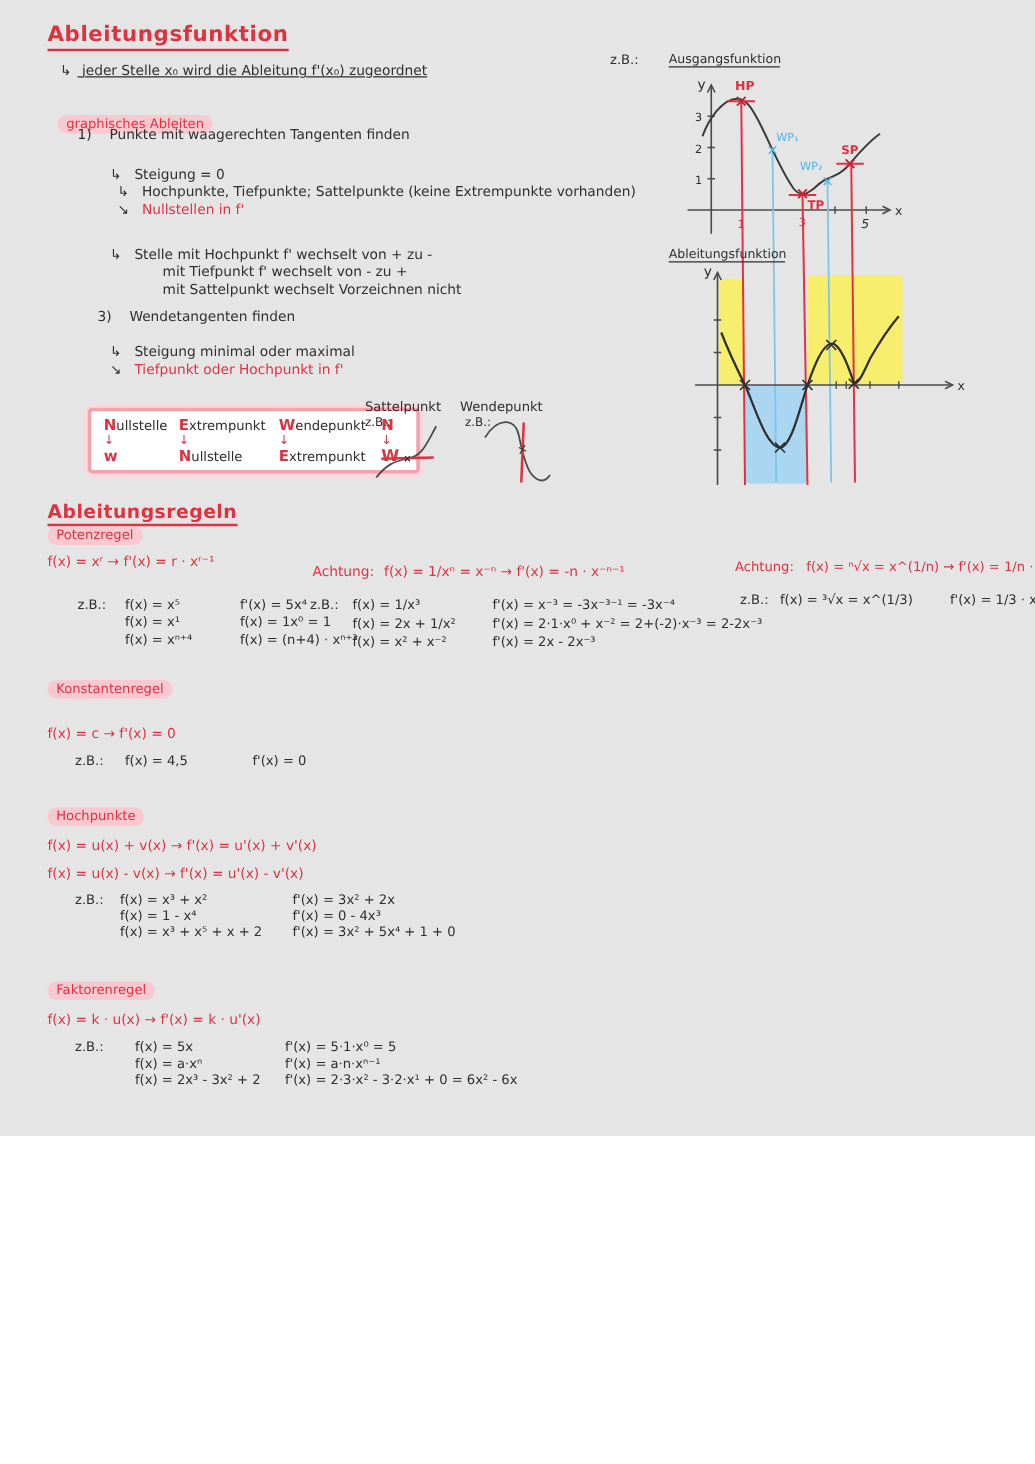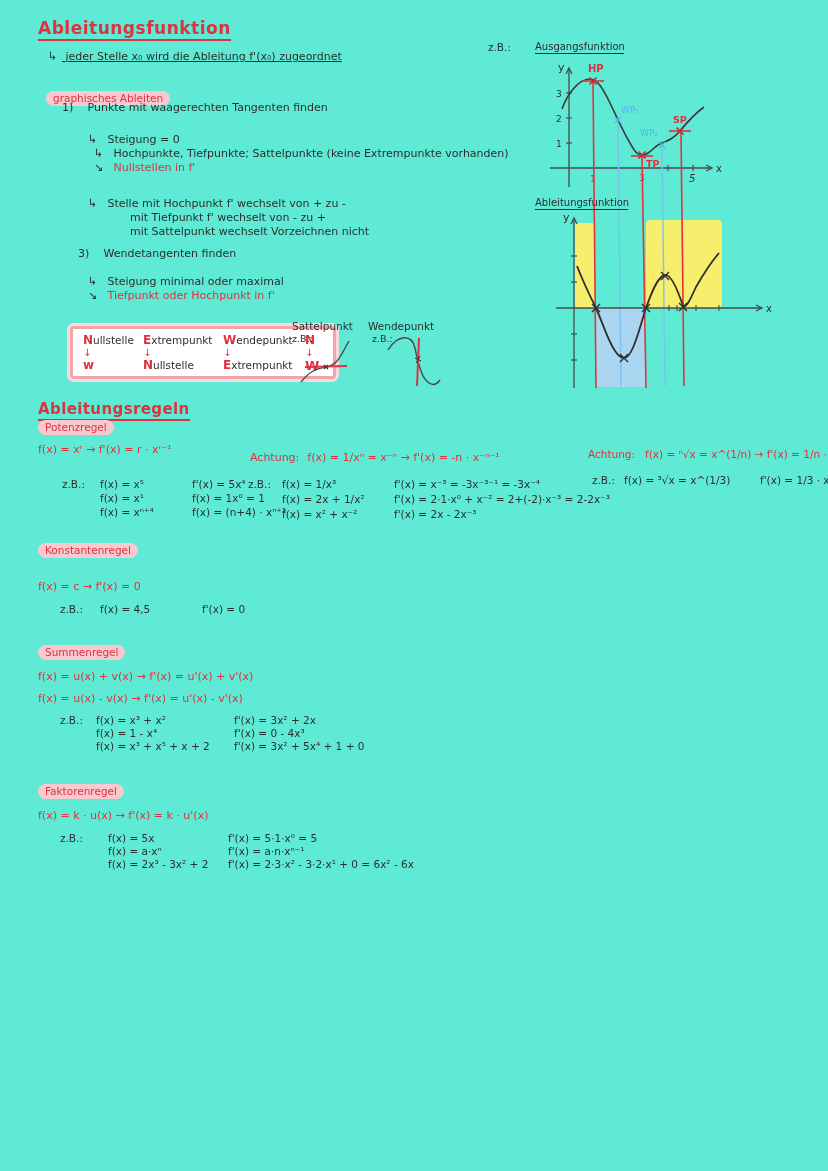--- a/index.html
+++ b/index.html
@@ -1,16 +1,16 @@
 <!DOCTYPE html>
 <html><head>
 <meta charset="utf-8">
 <style>
   html,body{margin:0;padding:0;}
-  .page{position:relative;width:828px;height:1171px;background:#5eead4;overflow:hidden;
+  .page{position:relative;width:828px;height:909px;background:#e5e5e5;overflow:hidden;
         font-family:"DejaVu Sans",sans-serif;color:#2e2e2e;font-size:11px;}
   .abs{position:absolute;white-space:nowrap;}
   .red{color:#dd3340;}
   .h1{font-size:17px;font-weight:bold;color:#dd3340;border-bottom:2px solid #dd3340;padding-bottom:1px;letter-spacing:.5px;}
   .h2{font-size:15px;font-weight:bold;color:#dd3340;border-bottom:2px solid #dd3340;padding-bottom:1px;letter-spacing:.4px;}
   .pill{background:#f9c9cf;color:#dd3340;border-radius:9px;padding:1px 7px 2px 7px;font-size:10.5px;}
   .rule{color:#dd3340;font-size:11px;}
   .num{display:inline-block;width:22px;}
   .arr{display:inline-block;width:14px;color:#2e2e2e;}
   .subline .arr{margin-right:2px;}
@@ -237,21 +237,21 @@
     <span class="pill">Konstantenregel</span>
   </div>
   <div class="abs rule" style="left:38px;top:580px;">f(x) = c  →  f'(x) = 0</div>
   <div class="extable" style="left:60px;top:603px;grid-template-columns:40px 102px auto;">
     <span>z.B.:</span>
     <span>f(x) = 4,5</span>
     <span>f'(x) = 0</span>
   </div>
 
   <div class="abs" style="left:38px;top:646px;">
-    <span class="pill">Summenregel</span>
+    <span class="pill">Hochpunkte</span>
   </div>
   <div class="abs rule" style="left:38px;top:670px;">f(x) = u(x) + v(x)  →  f'(x) = u'(x) + v'(x)</div>
   <div class="abs rule" style="left:38px;top:692px;">f(x) = u(x) - v(x)  →  f'(x) = u'(x) - v'(x)</div>
   <div class="extable" style="left:60px;top:714px;grid-template-columns:36px 138px auto;grid-auto-rows:13px;">
     <span>z.B.:</span>
     <span>f(x) = x³ + x²</span>
     <span>f'(x) = 3x² + 2x</span>
     <span></span>
     <span>f(x) = 1 - x⁴</span>
     <span>f'(x) = 0 - 4x³</span>

